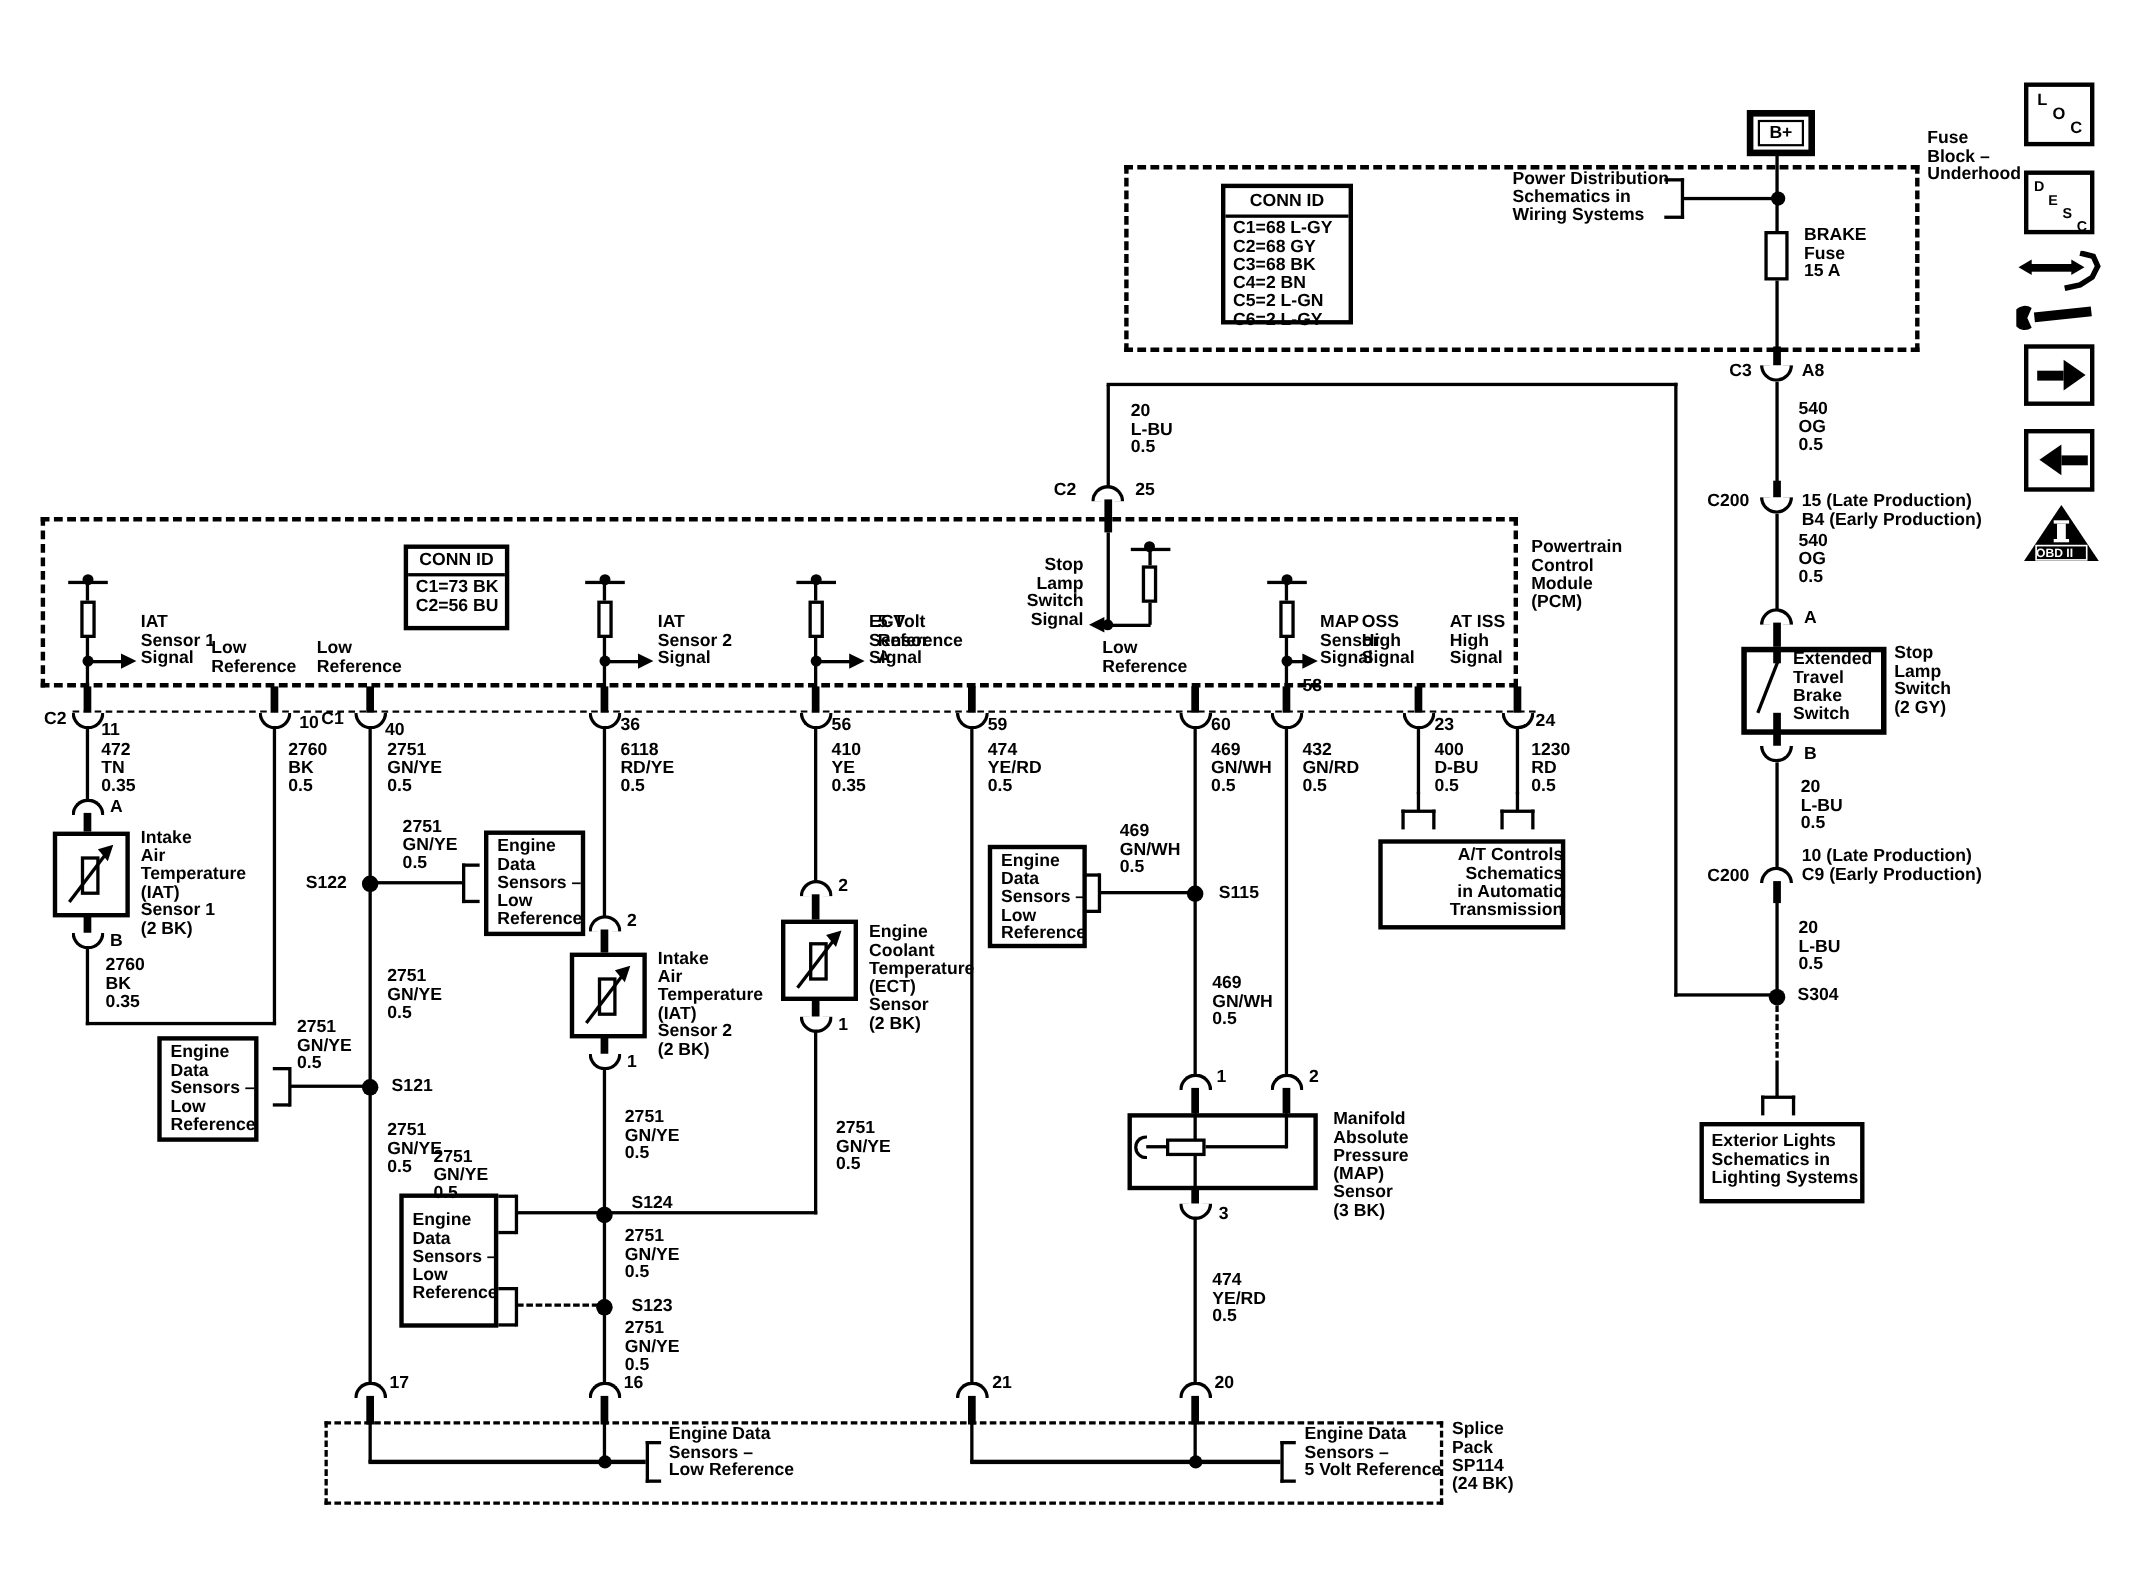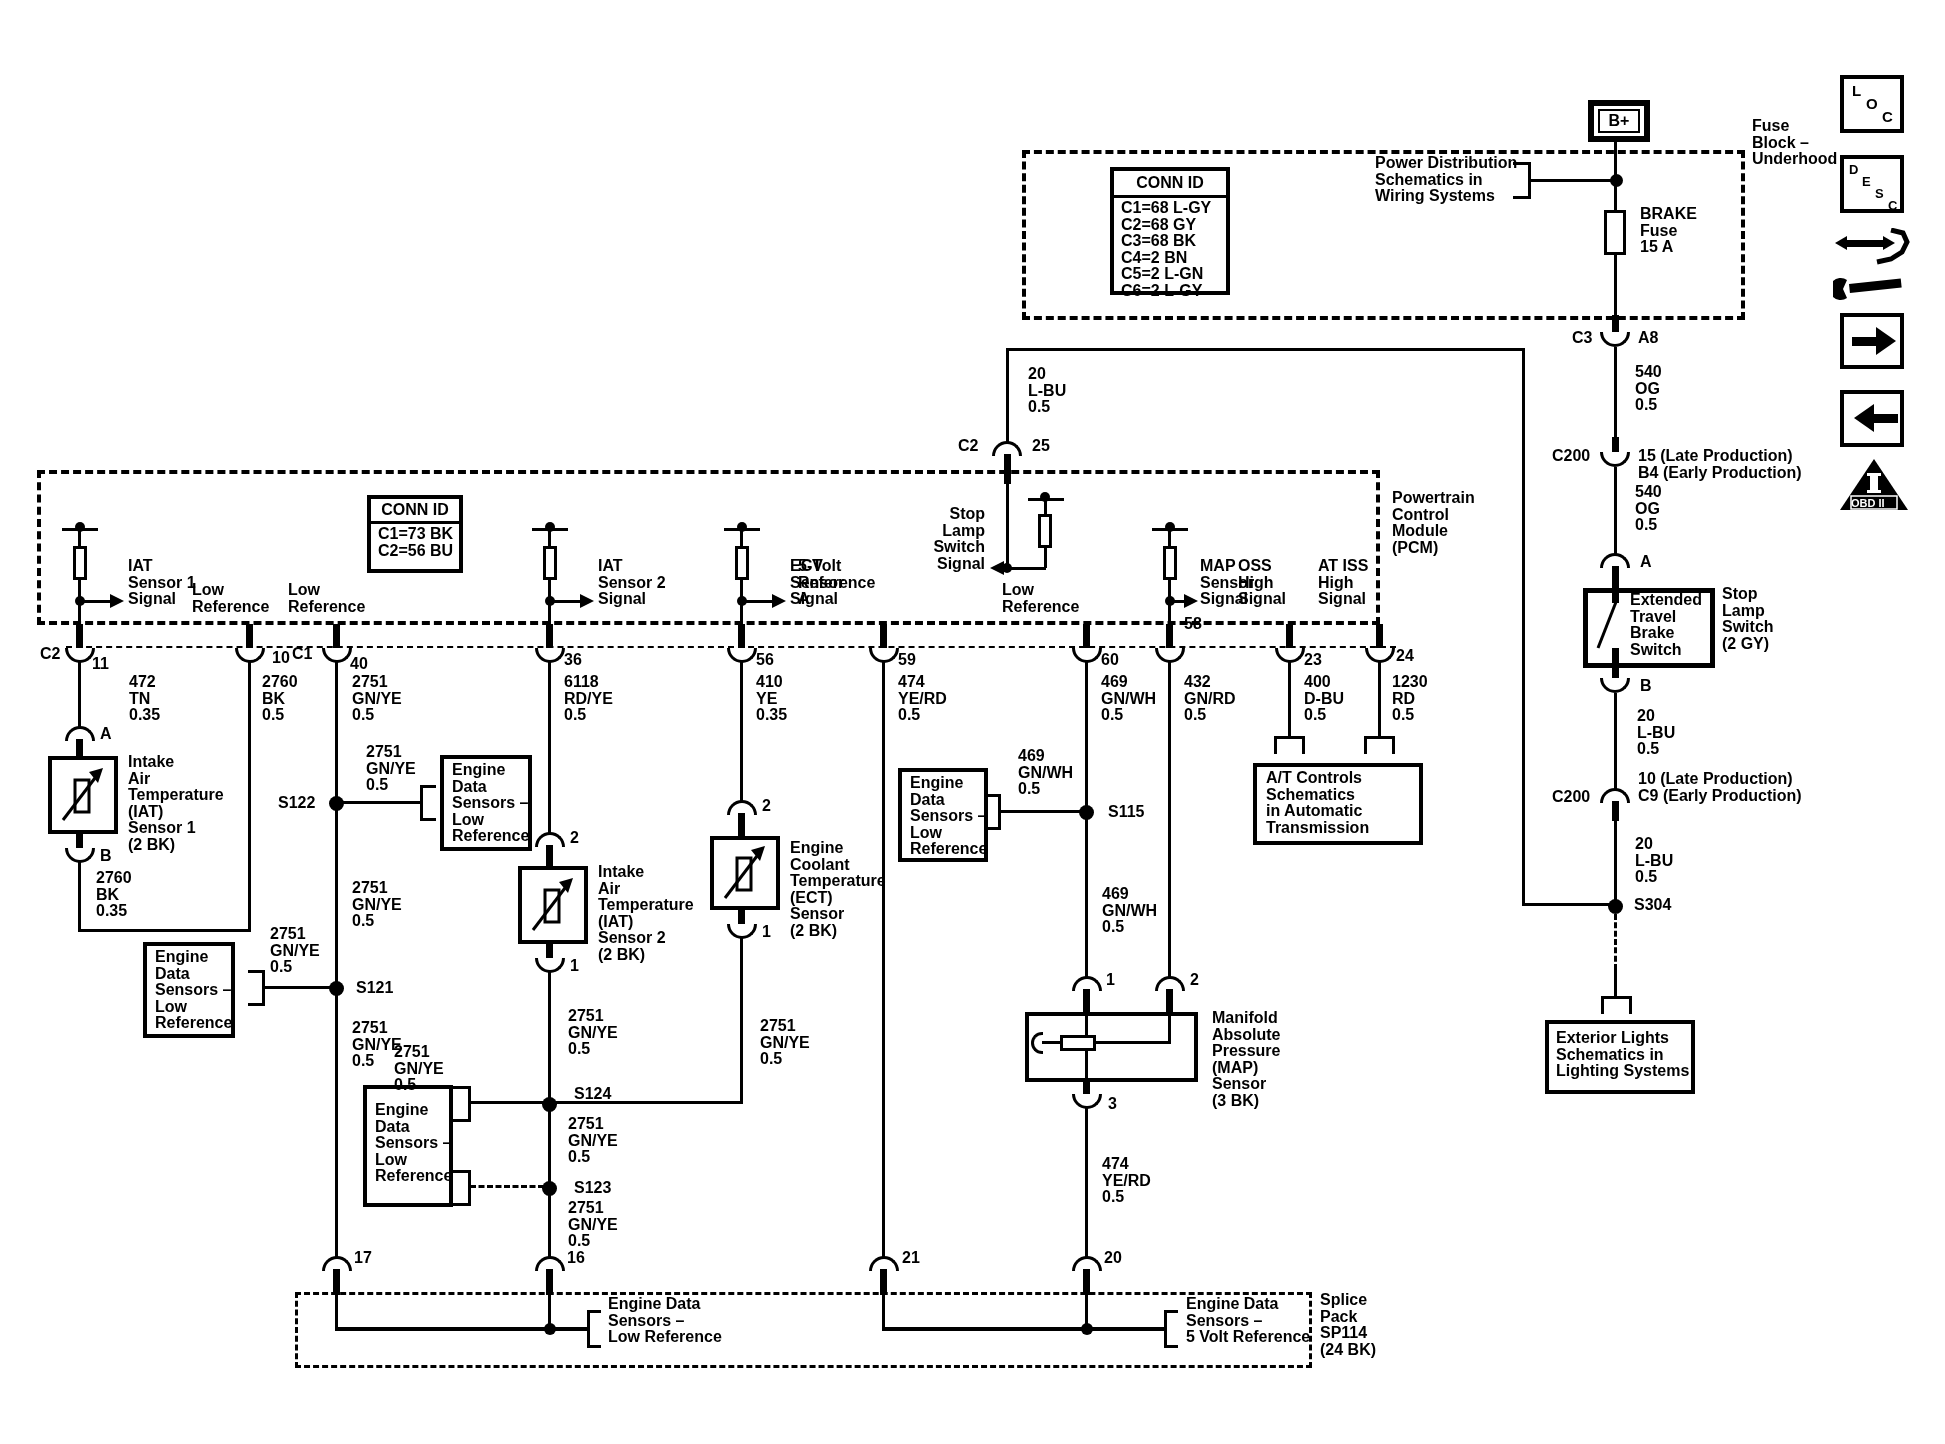--- a/index.html
+++ b/index.html
@@ -296,21 +296,21 @@
 <div class="lb" style="left:292px;top:646px;">C1</div>
 <div class="lb" style="left:350px;top:656px;">40</div>
 <div class="lb" style="left:564px;top:652px;">36</div>
 <div class="lb" style="left:756px;top:652px;">56</div>
 <div class="lb" style="left:898px;top:652px;">59</div>
 <div class="lb" style="left:1101px;top:652px;">60</div>
 <div class="lb" style="left:1184px;top:616px;">58</div>
 <div class="lb" style="left:1304px;top:652px;text-align:right;">23</div>
 <div class="lb" style="left:1396px;top:648px;">24</div>
 
-<div class="lb" style="left:92px;top:674px;margin-left:37px;">472
+<div class="lb" style="left:92px;top:674px;">472
 TN
 0.35</div>
 <div class="lb" style="left:262px;top:674px;">2760
 BK
 0.5</div>
 <div class="lb" style="left:352px;top:674px;">2751
 GN/YE
 0.5</div>
 <div class="lb" style="left:564px;top:674px;">6118
 RD/YE
@@ -543,21 +543,21 @@
 <div class="v" style="left:1378px;top:662px;height:60px;"></div>
 <div class="h" style="left:1274px;top:736px;width:31px;"></div>
 <div class="v" style="left:1274px;top:736px;height:18px;"></div>
 <div class="v" style="left:1302px;top:736px;height:18px;"></div>
 <div class="v" style="left:1288px;top:720px;height:18px;"></div>
 <div class="h" style="left:1364px;top:736px;width:31px;"></div>
 <div class="v" style="left:1364px;top:736px;height:18px;"></div>
 <div class="v" style="left:1392px;top:736px;height:18px;"></div>
 <div class="v" style="left:1378px;top:720px;height:18px;"></div>
 <div class="box" style="left:1253px;top:763px;width:170px;height:82px;"></div>
-<div class="lb" style="left:1266px;top:770px;">A/T Controls
+<div class="lb" style="left:1318px;top:770px;text-align:right;">A/T Controls
 Schematics
 in Automatic
 Transmission</div>
 
 <div class="dash3" style="left:295px;top:1292px;width:1017px;height:76px;"></div>
 <div class="v" style="left:335px;top:1294px;height:36px;"></div>
 <div class="v" style="left:548px;top:1294px;height:36px;"></div>
 <div class="v" style="left:882px;top:1294px;height:36px;"></div>
 <div class="v" style="left:1085px;top:1294px;height:36px;"></div>
 <div class="h" style="left:335px;top:1327px;width:252px;height:4px;"></div>

